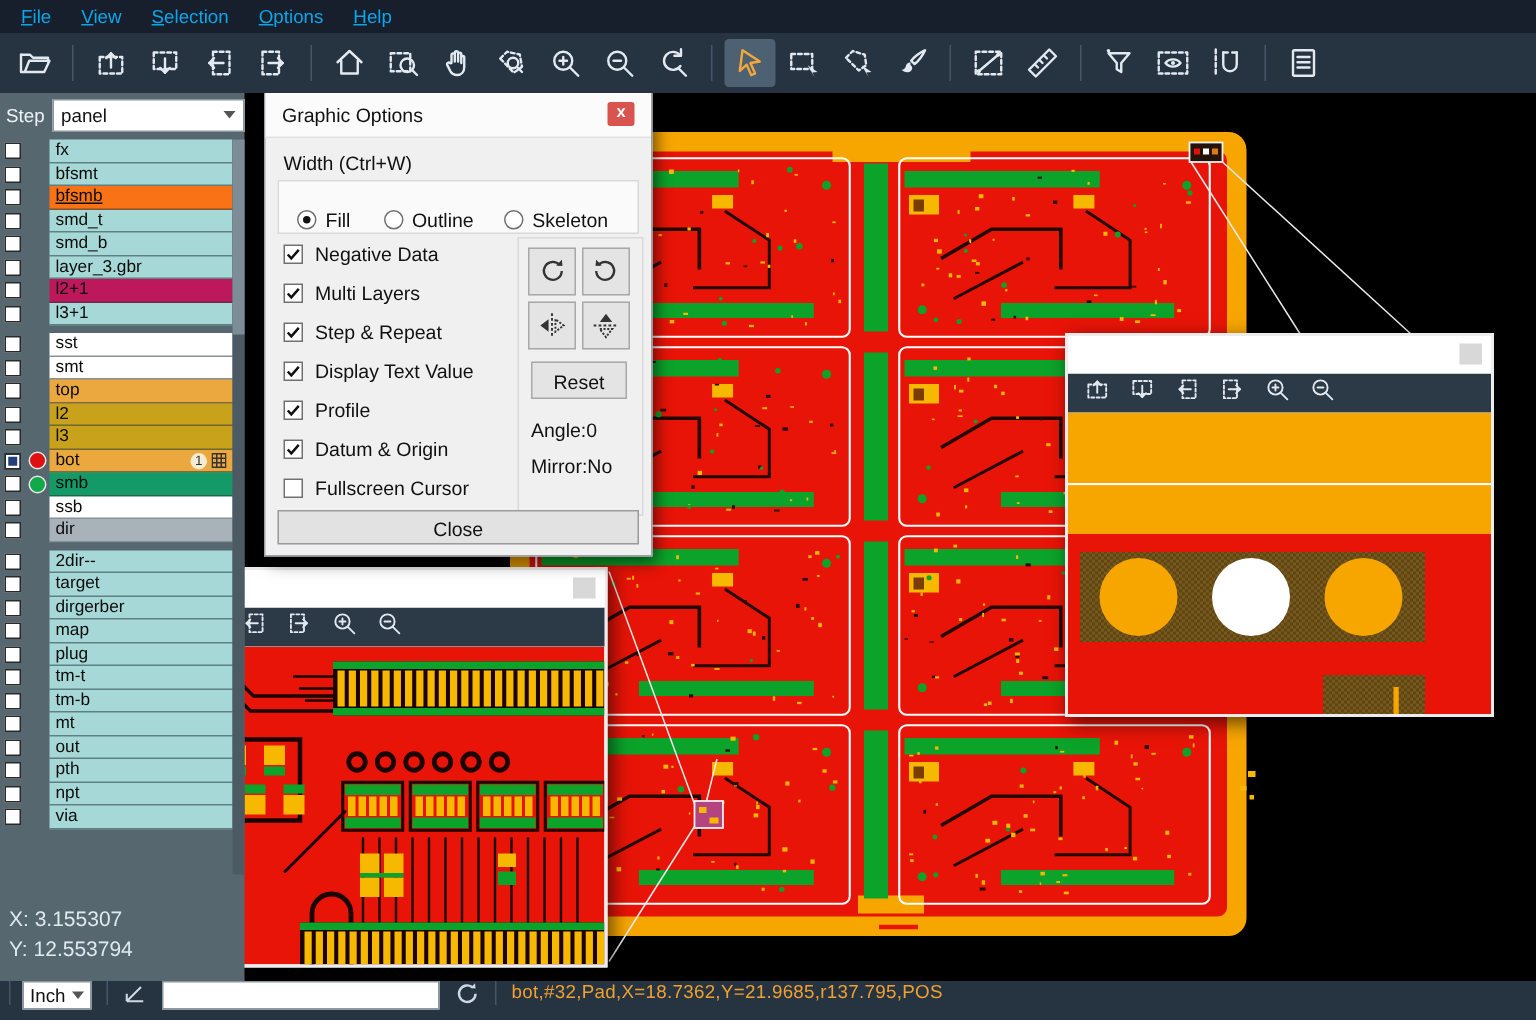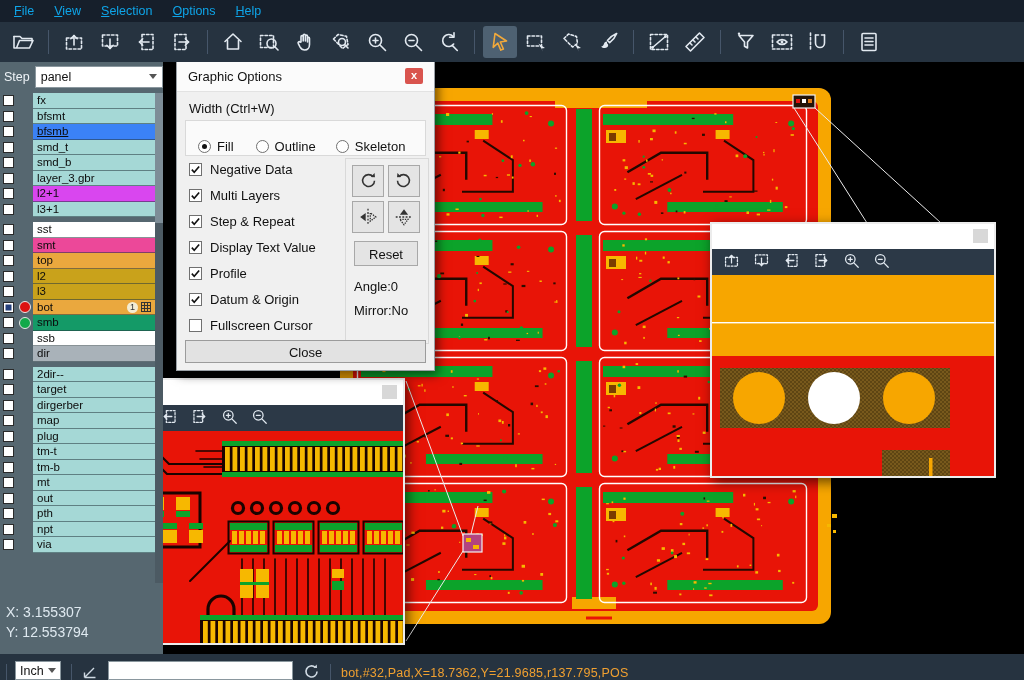--- a/index.html
+++ b/index.html
@@ -78,21 +78,21 @@
   .float-win{position:absolute;border:2px solid #ececec;box-shadow:3px 4px 12px rgba(0,0,0,.6);z-index:20;background:#fff;box-sizing:border-box;}
   #win-left{left:88px;top:378px;width:317px;height:267px;}
   #win-right{left:710px;top:222px;width:286px;height:256px;}
   .win-title{height:25px;background:#fff;position:relative;}
   .win-btn{position:absolute;right:6px;top:5px;width:15px;height:14px;background:#d8d8d8;}
   .win-toolbar{height:26px;background:#2c3947;display:flex;align-items:center;gap:11px;padding-left:10px;}
   .win-content{position:relative;overflow:hidden;line-height:0;}
 
   
   .statusbar{position:absolute;left:0;top:654px;width:1024px;height:26px;background:#263340;display:flex;
-             align-items:flex-end;z-index:60;font-size:12.5px;box-sizing:border-box;}
+             align-items:flex-start;z-index:60;font-size:12.5px;box-sizing:border-box;}
   .sb-sep{width:1px;height:16px;background:#46566a;}
   .sb-unit{width:46px;height:19px;background:#fff;border:1px solid #8a979e;display:flex;align-items:center;
            justify-content:space-between;padding:0 4px;color:#111;margin-left:8px;box-sizing:border-box;}
   .sb-input{width:185px;height:19px;border:1px solid #8a979e;background:#fff;margin-left:10px;font-size:12px;padding:0 4px;box-sizing:border-box;}
   .sb-corner,.sb-sync{display:flex;align-items:center;margin-left:10px;}
   .sb-msg{color:#f0a030;margin-left:10px;letter-spacing:.2px;}
   .ml6{margin-left:6px}.ml10{margin-left:10px}
 </style>
 </head>
 <body>
@@ -833,21 +833,21 @@
           <div class="ind-cell"></div>
           <div class="layer-name" style="background: rgb(165, 216, 214);">
             <span>bfsmt</span>
           </div>
         </div>
         <div class="layer-row">
           <div class="cb-cell">
             <div class="cb"></div>
           </div>
           <div class="ind-cell"></div>
-          <div class="layer-name" style="background: #3b82f6; text-decoration: underline;">
+          <div class="layer-name" style="background: #f97316; text-decoration: underline;">
             <span>bfsmb</span>
           </div>
         </div>
         <div class="layer-row">
           <div class="cb-cell">
             <div class="cb"></div>
           </div>
           <div class="ind-cell"></div>
           <div class="layer-name" style="background: rgb(165, 216, 214);">
             <span>smd_t</span>
@@ -869,21 +869,21 @@
           <div class="ind-cell"></div>
           <div class="layer-name" style="background: rgb(165, 216, 214);">
             <span>layer_3.gbr</span>
           </div>
         </div>
         <div class="layer-row">
           <div class="cb-cell">
             <div class="cb"></div>
           </div>
           <div class="ind-cell"></div>
-          <div class="layer-name" style="background: #d946ef;">
+          <div class="layer-name" style="background: #be185d;">
             <span>l2+1</span>
           </div>
         </div>
         <div class="layer-row">
           <div class="cb-cell">
             <div class="cb"></div>
           </div>
           <div class="ind-cell"></div>
           <div class="layer-name" style="background: rgb(165, 216, 214);">
             <span>l3+1</span>
@@ -898,21 +898,21 @@
           <div class="ind-cell"></div>
           <div class="layer-name" style="background: rgb(255, 255, 255);">
             <span>sst</span>
           </div>
         </div>
         <div class="layer-row">
           <div class="cb-cell">
             <div class="cb"></div>
           </div>
           <div class="ind-cell"></div>
-          <div class="layer-name" style="background: #ec4899; text-align: right;">
+          <div class="layer-name" style="background: #ffffff; text-align: right;">
             <span>smt</span>
           </div>
         </div>
         <div class="layer-row">
           <div class="cb-cell">
             <div class="cb"></div>
           </div>
           <div class="ind-cell"></div>
           <div class="layer-name" style="background: rgb(234, 168, 62);">
             <span>top</span>

